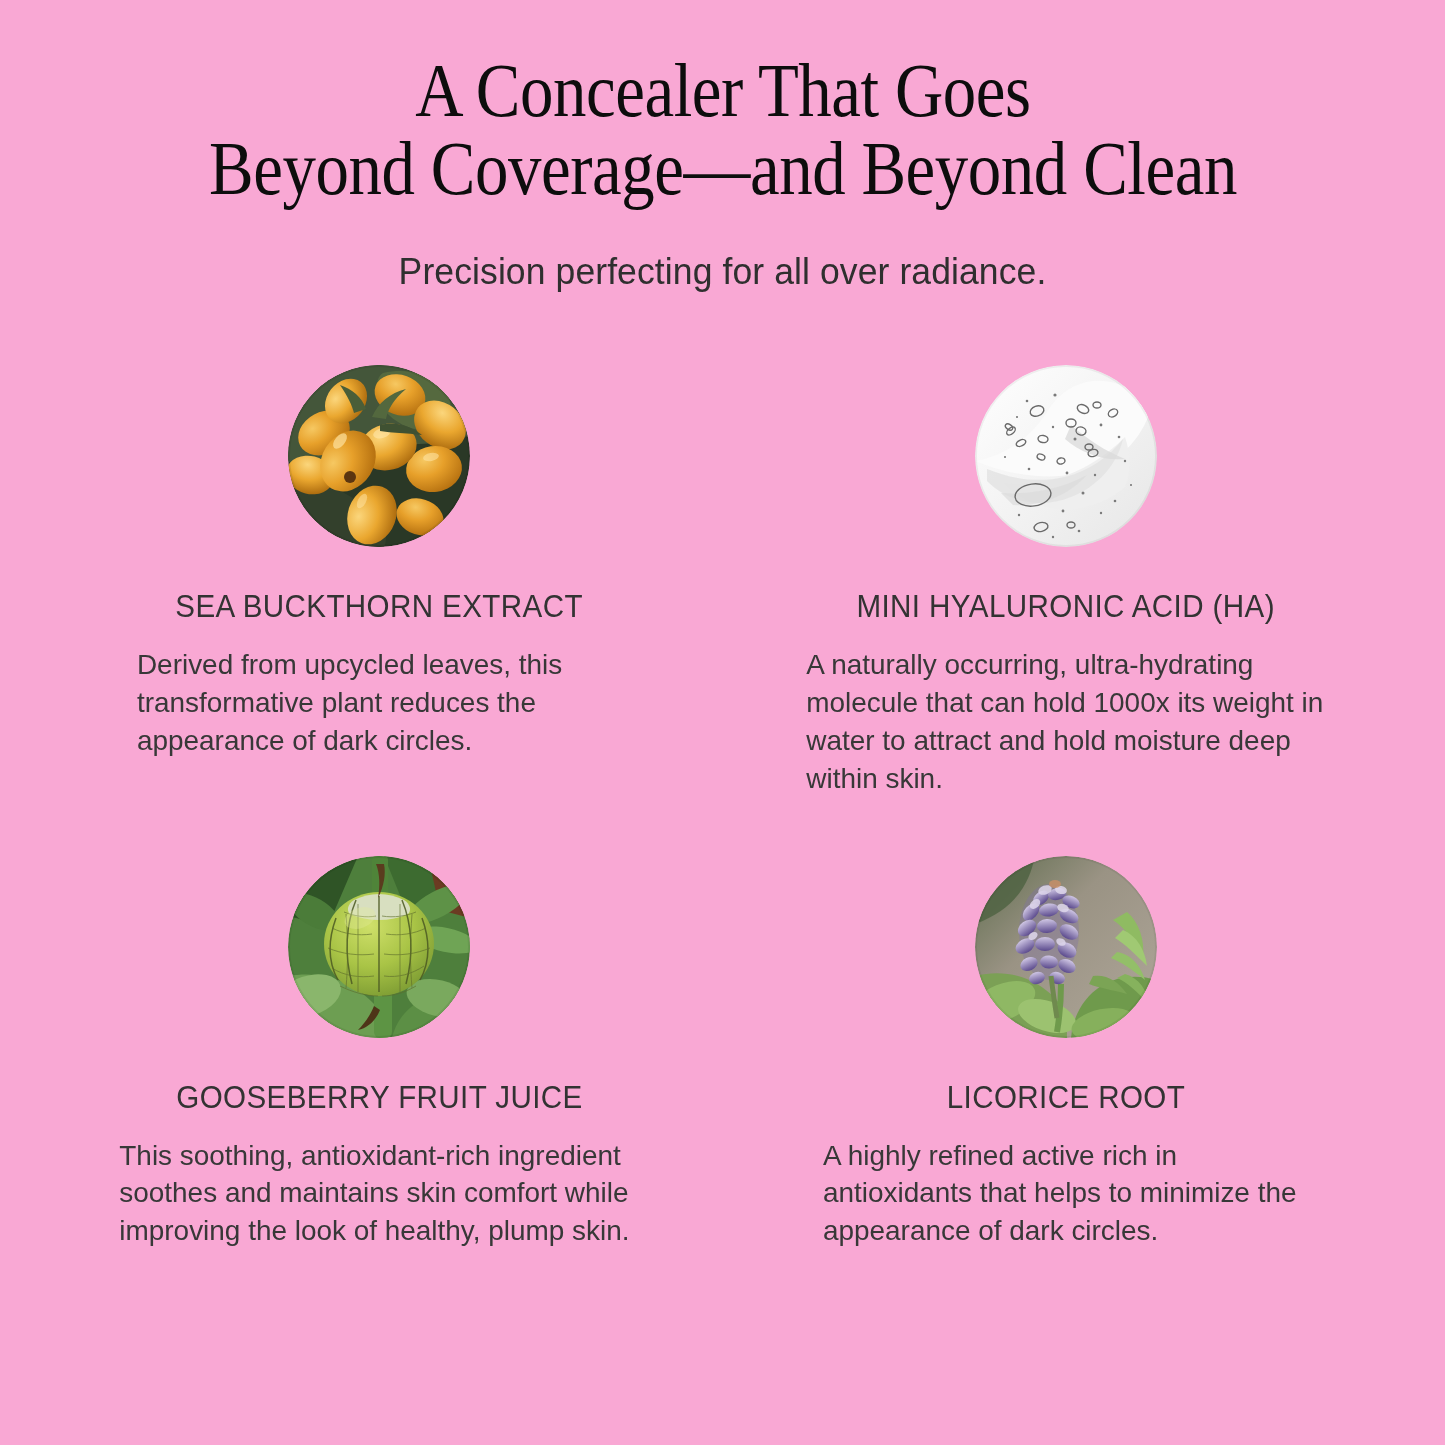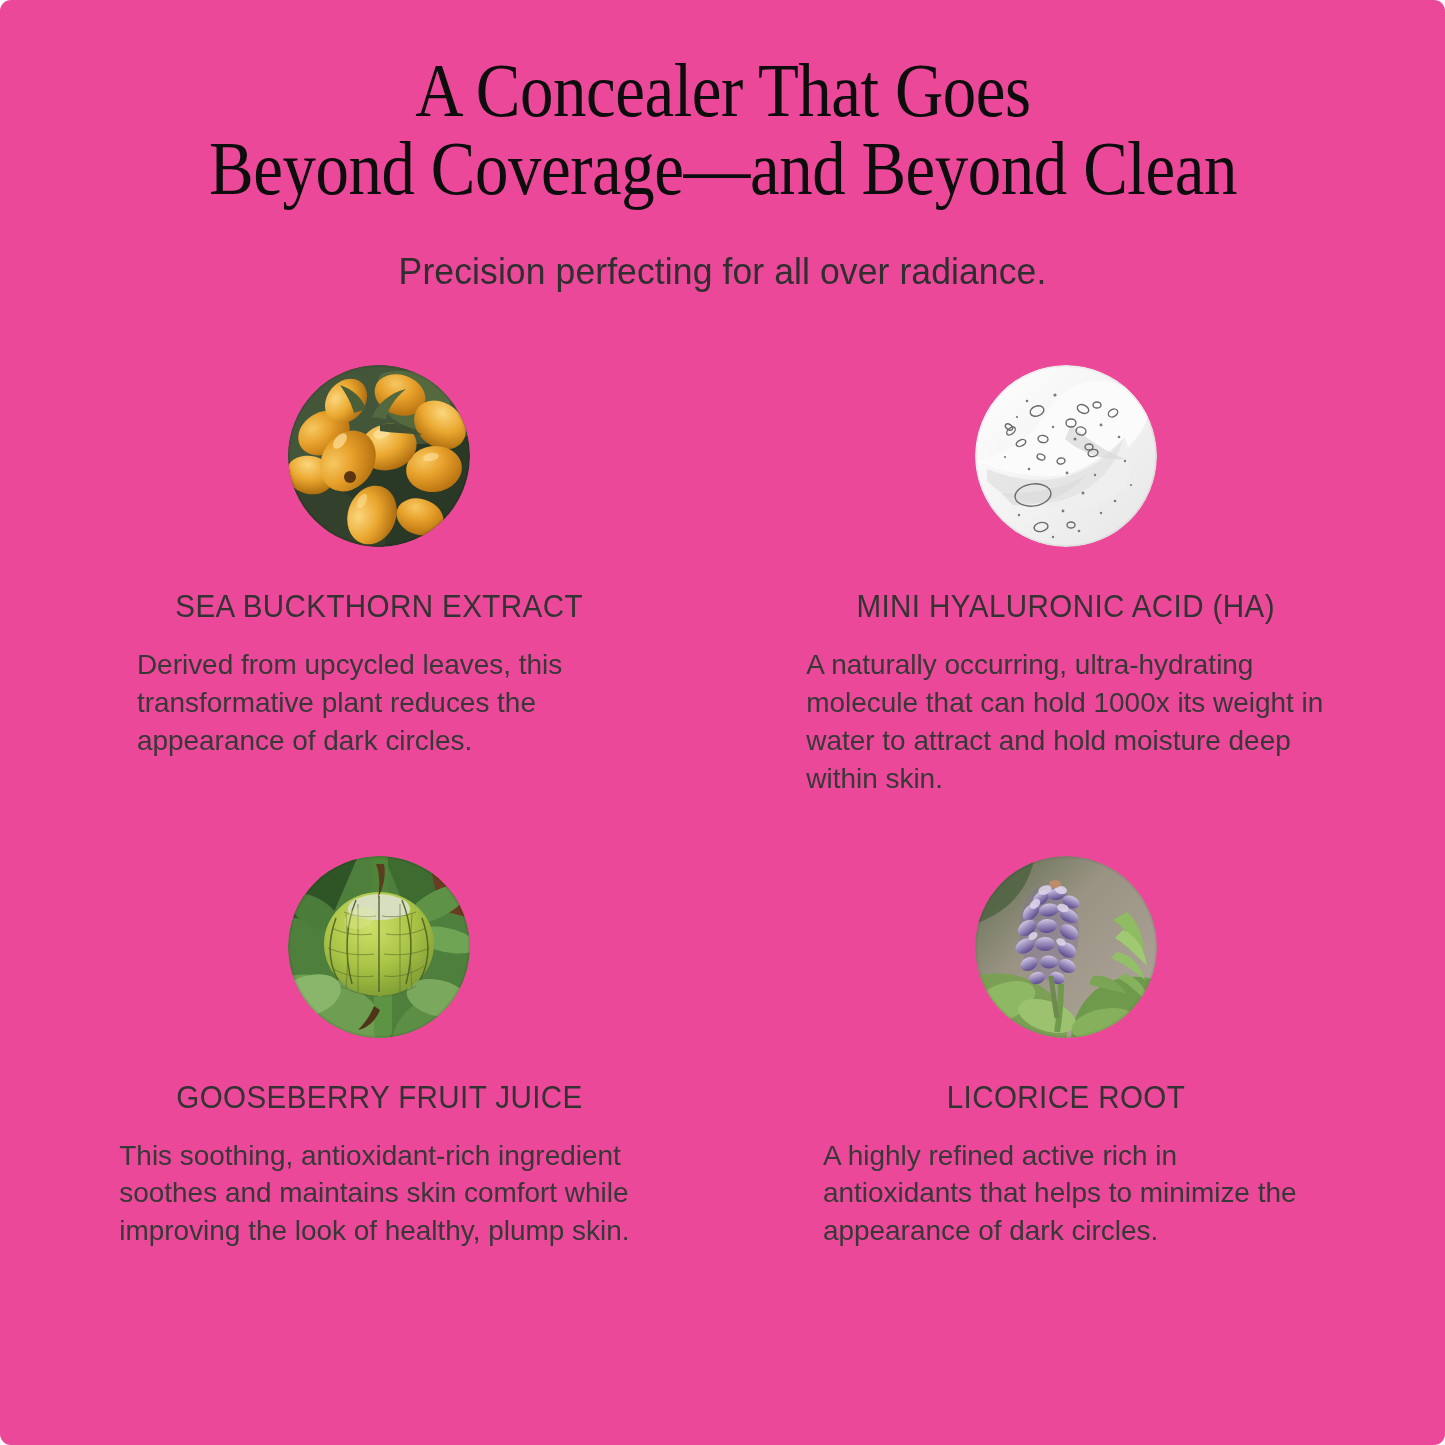--- a/index.html
+++ b/index.html
@@ -3,26 +3,25 @@
 <meta charset="utf-8">
 <style>
   html, body {
     margin: 0;
     padding: 0;
     background: #ffffff;
   }
   .page {
     width: 1445px;
     height: 1445px;
-    background: #ec4899;
+    background: #f9a8d4;
     position: relative;
     overflow: hidden;
     font-family: "Liberation Sans", sans-serif;
     box-sizing: border-box;
-    border-radius: 11px;
   }
 
   
   .header {
     padding-top: 52px;
     text-align: center;
   }
   .title {
     font-family: "Liberation Serif", serif;
     color: #0d0d0d;

